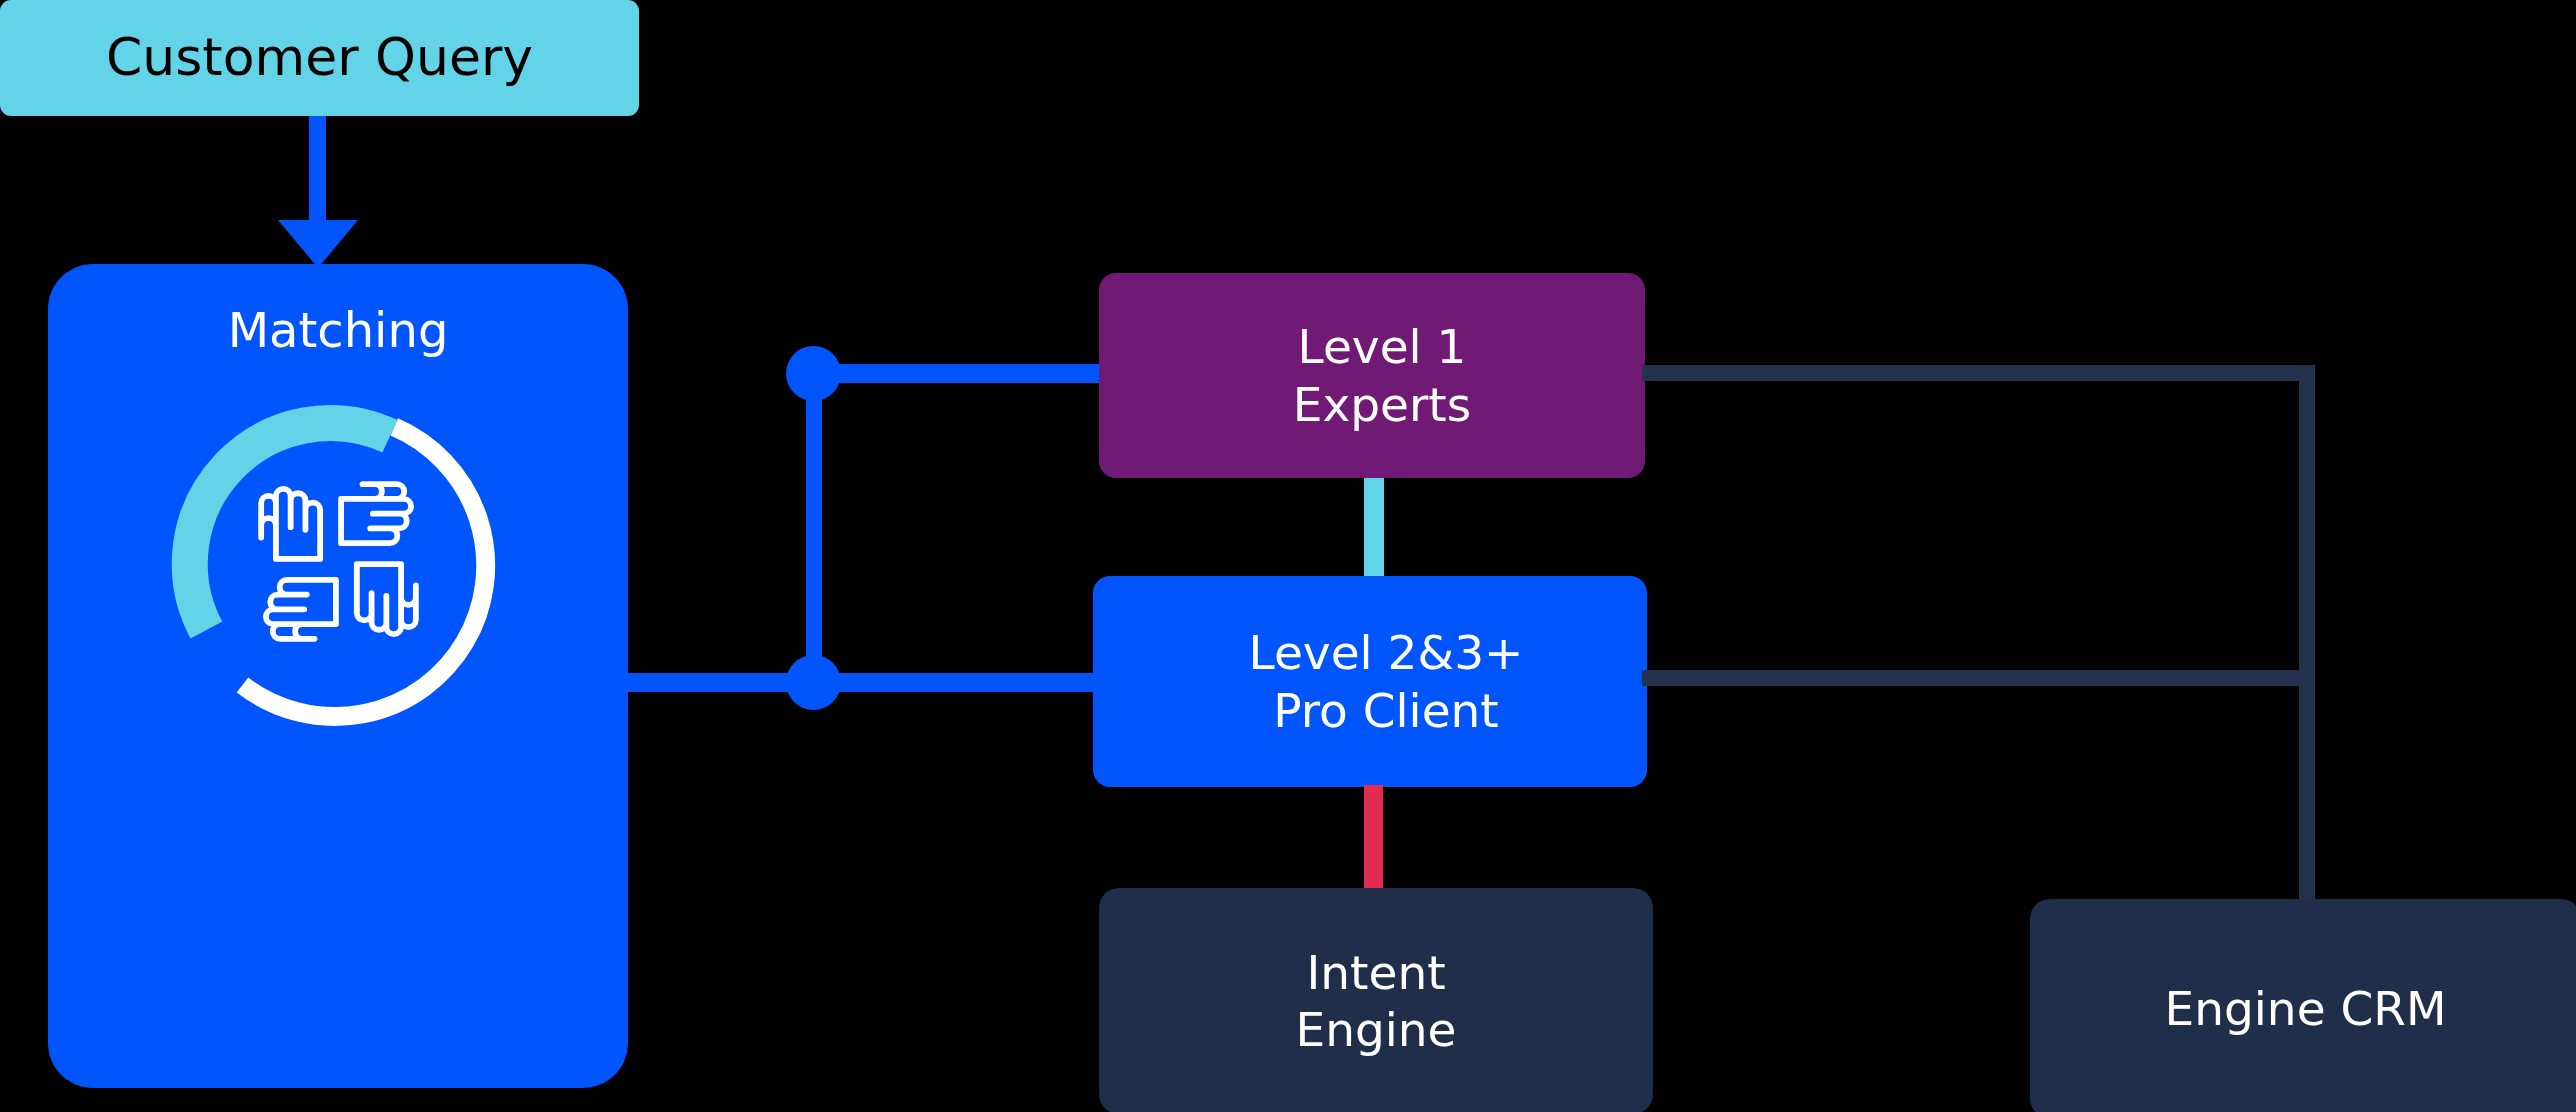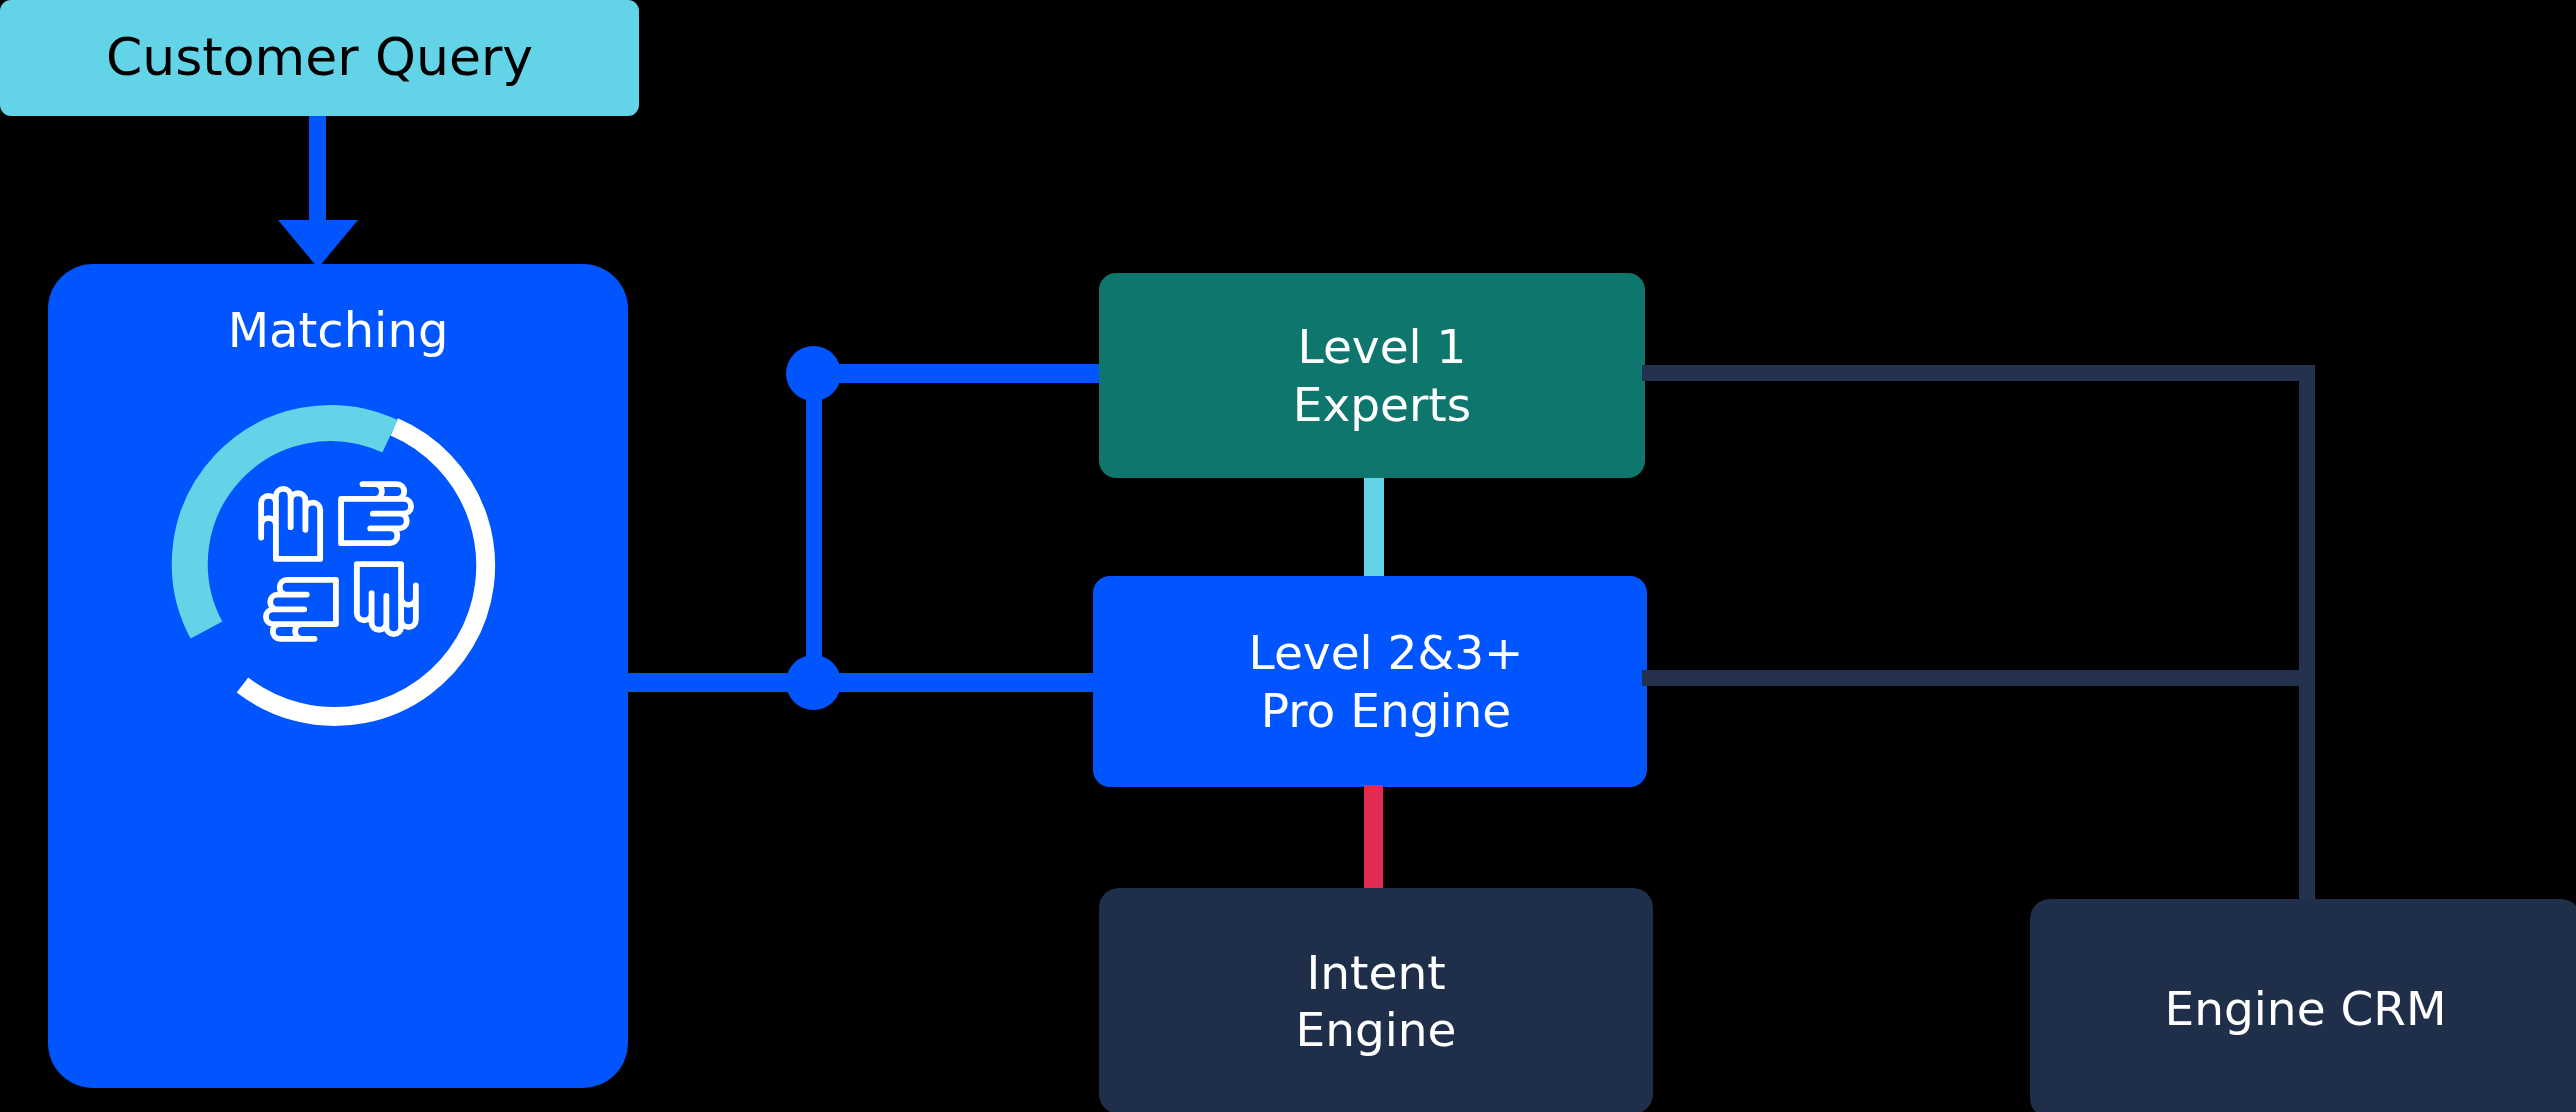--- a/index.html
+++ b/index.html
@@ -57,21 +57,21 @@
     margin: 30px 0 36px 0;
     position: relative;
   }
   .engine-icon-wrap svg { width: 100%; height: 100%; display: block; }
   .engine-footer { }
 
   
   .node-level1 {
     left: 1099px; top: 273px;
     width: 546px; height: 205px;
-    background: #0f766e;
+    background: #701a75;
     color: #FFFFFF;
     border-radius: 17px;
     font-size: 47px;
     padding-left: 20px;
   }
   .node-level23 {
     left: 1093px; top: 576px;
     width: 554px; height: 211px;
     background: #0055FF;
     color: #FFFFFF;
@@ -245,21 +245,21 @@
 
   <div class="node node-level1">
     <span class="line">Level 1</span>
     <span class="line">Experts</span>
   </div>
 
   <div class="conn conn-cyan"></div>
 
   <div class="node node-level23">
     <span class="line">Level 2&amp;3+</span>
-    <span class="line">Pro Engine</span>
+    <span class="line">Pro Client</span>
   </div>
 
   <div class="conn conn-crimson"></div>
 
   <div class="node node-clientsys">
     <span class="line">Intent</span>
     <span class="line">Engine</span>
   </div>
 
   <div class="conn dark-h-1"></div>

